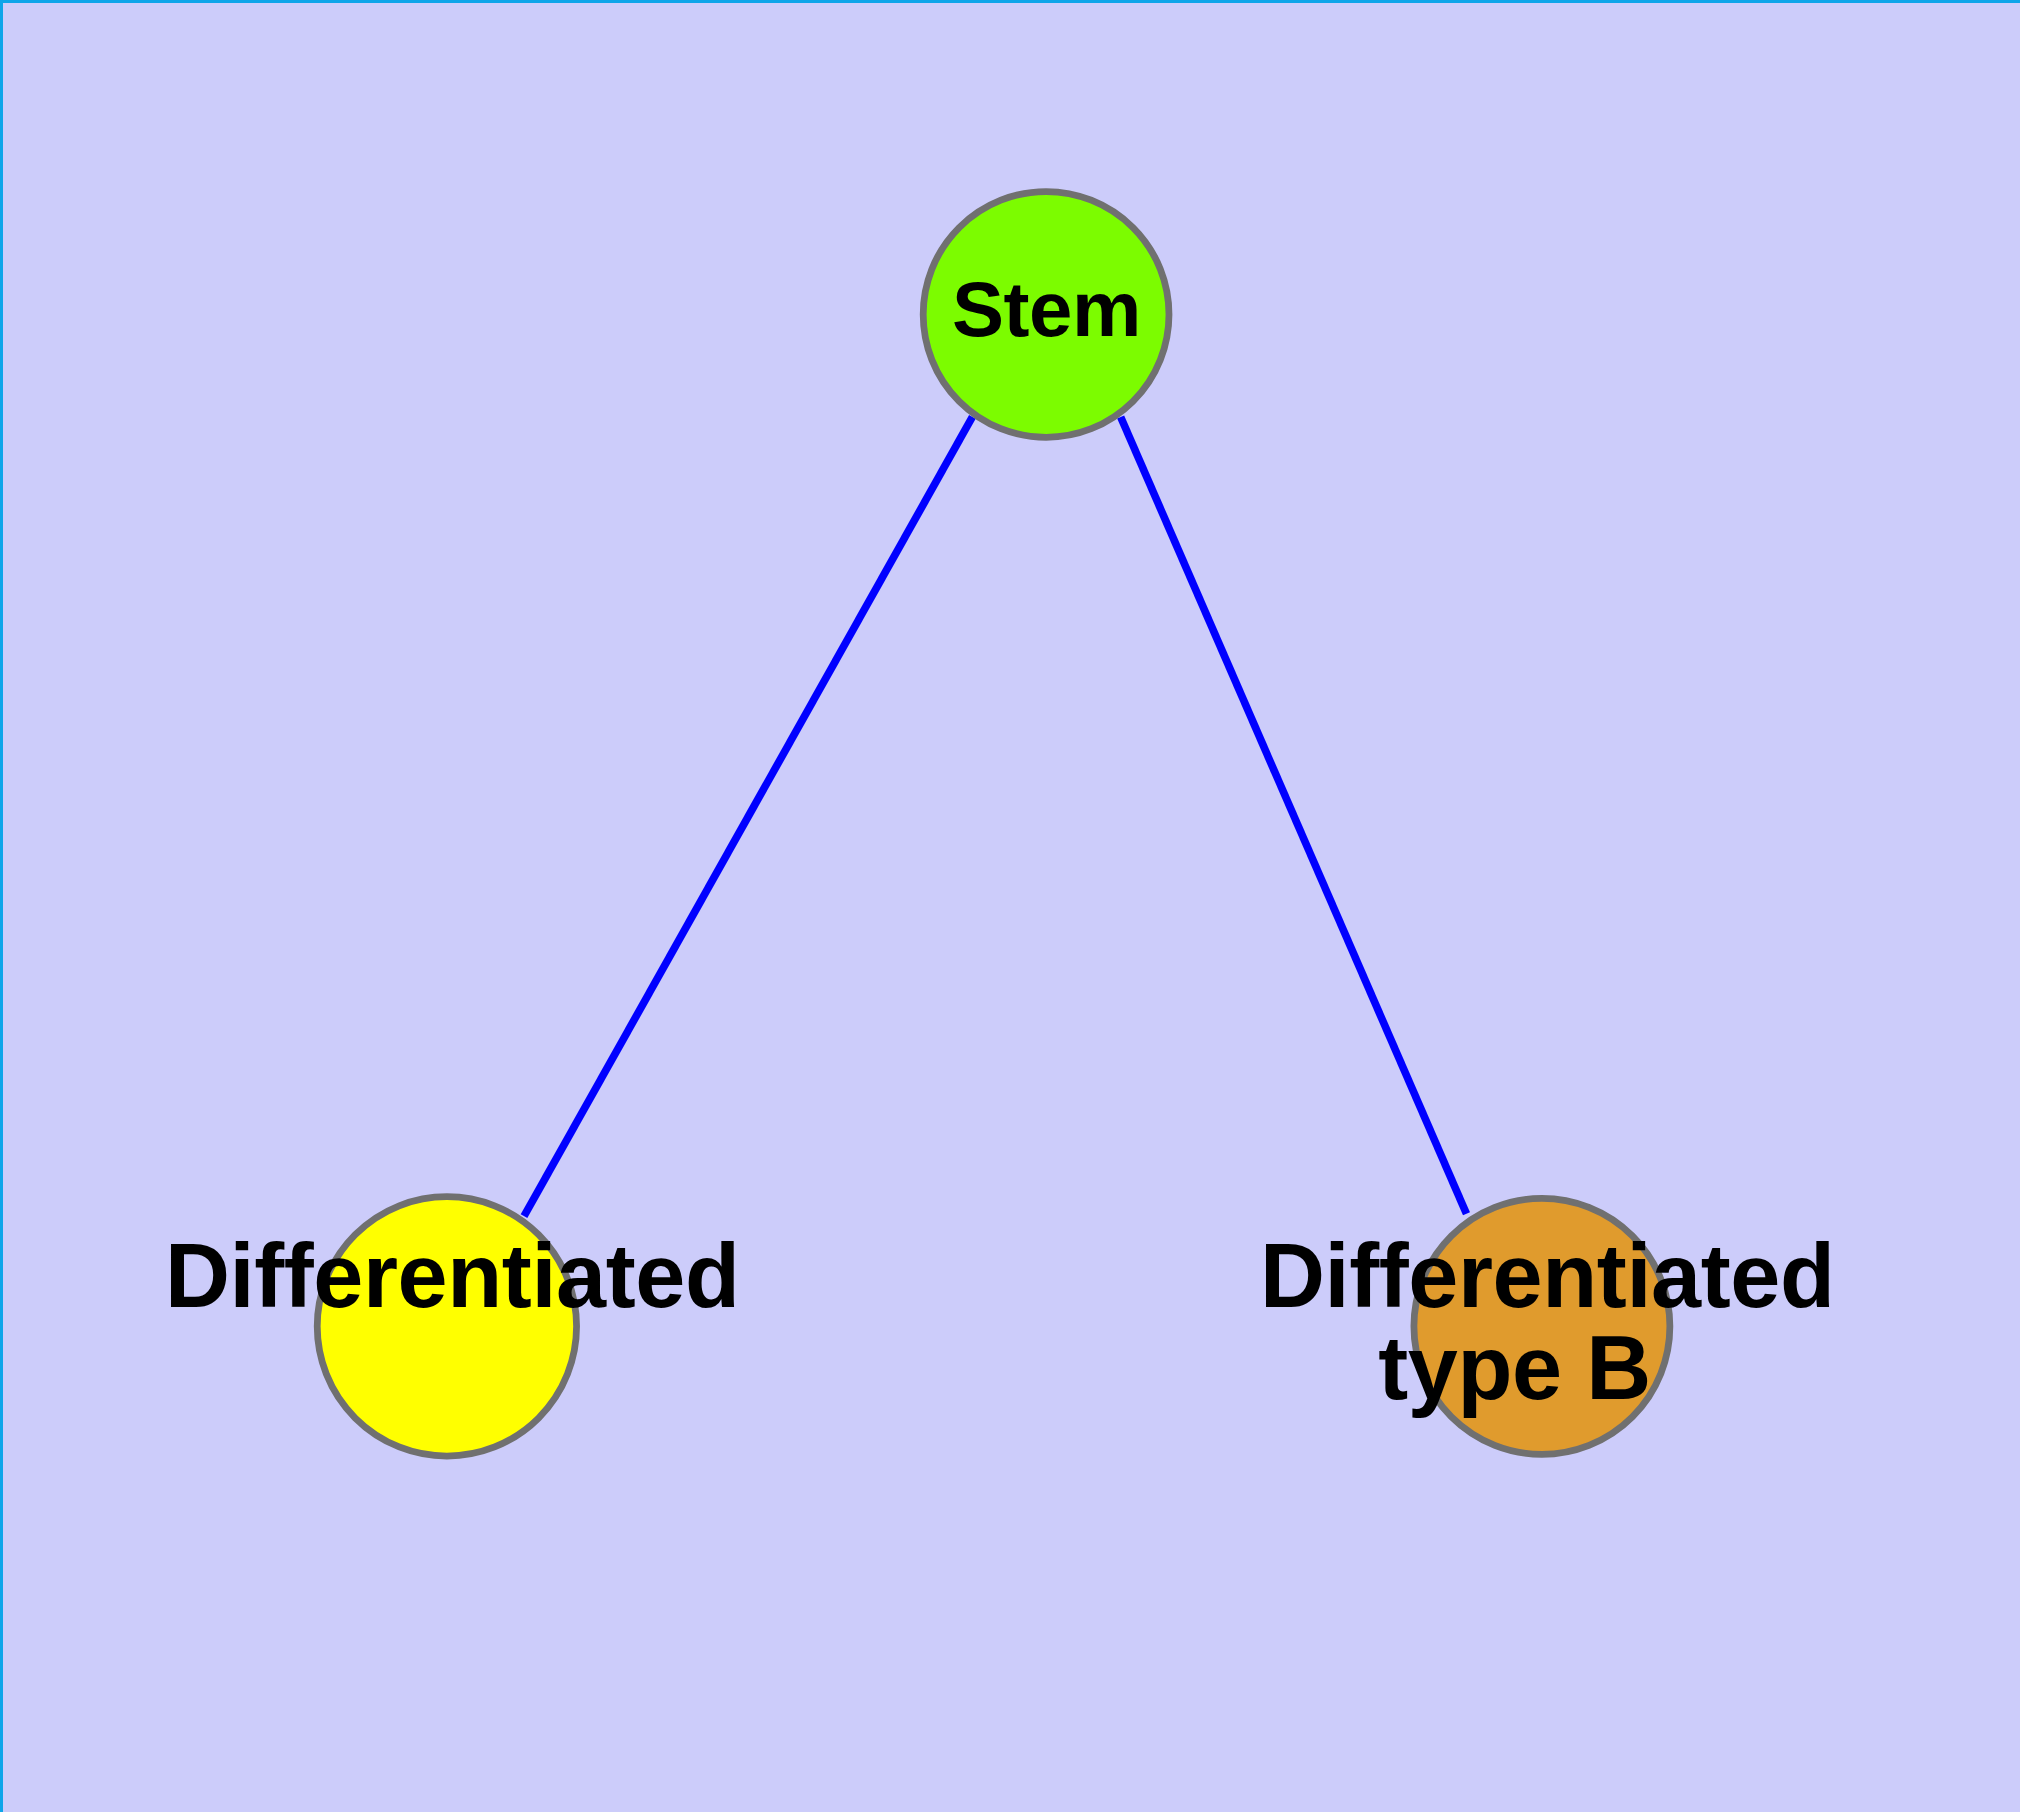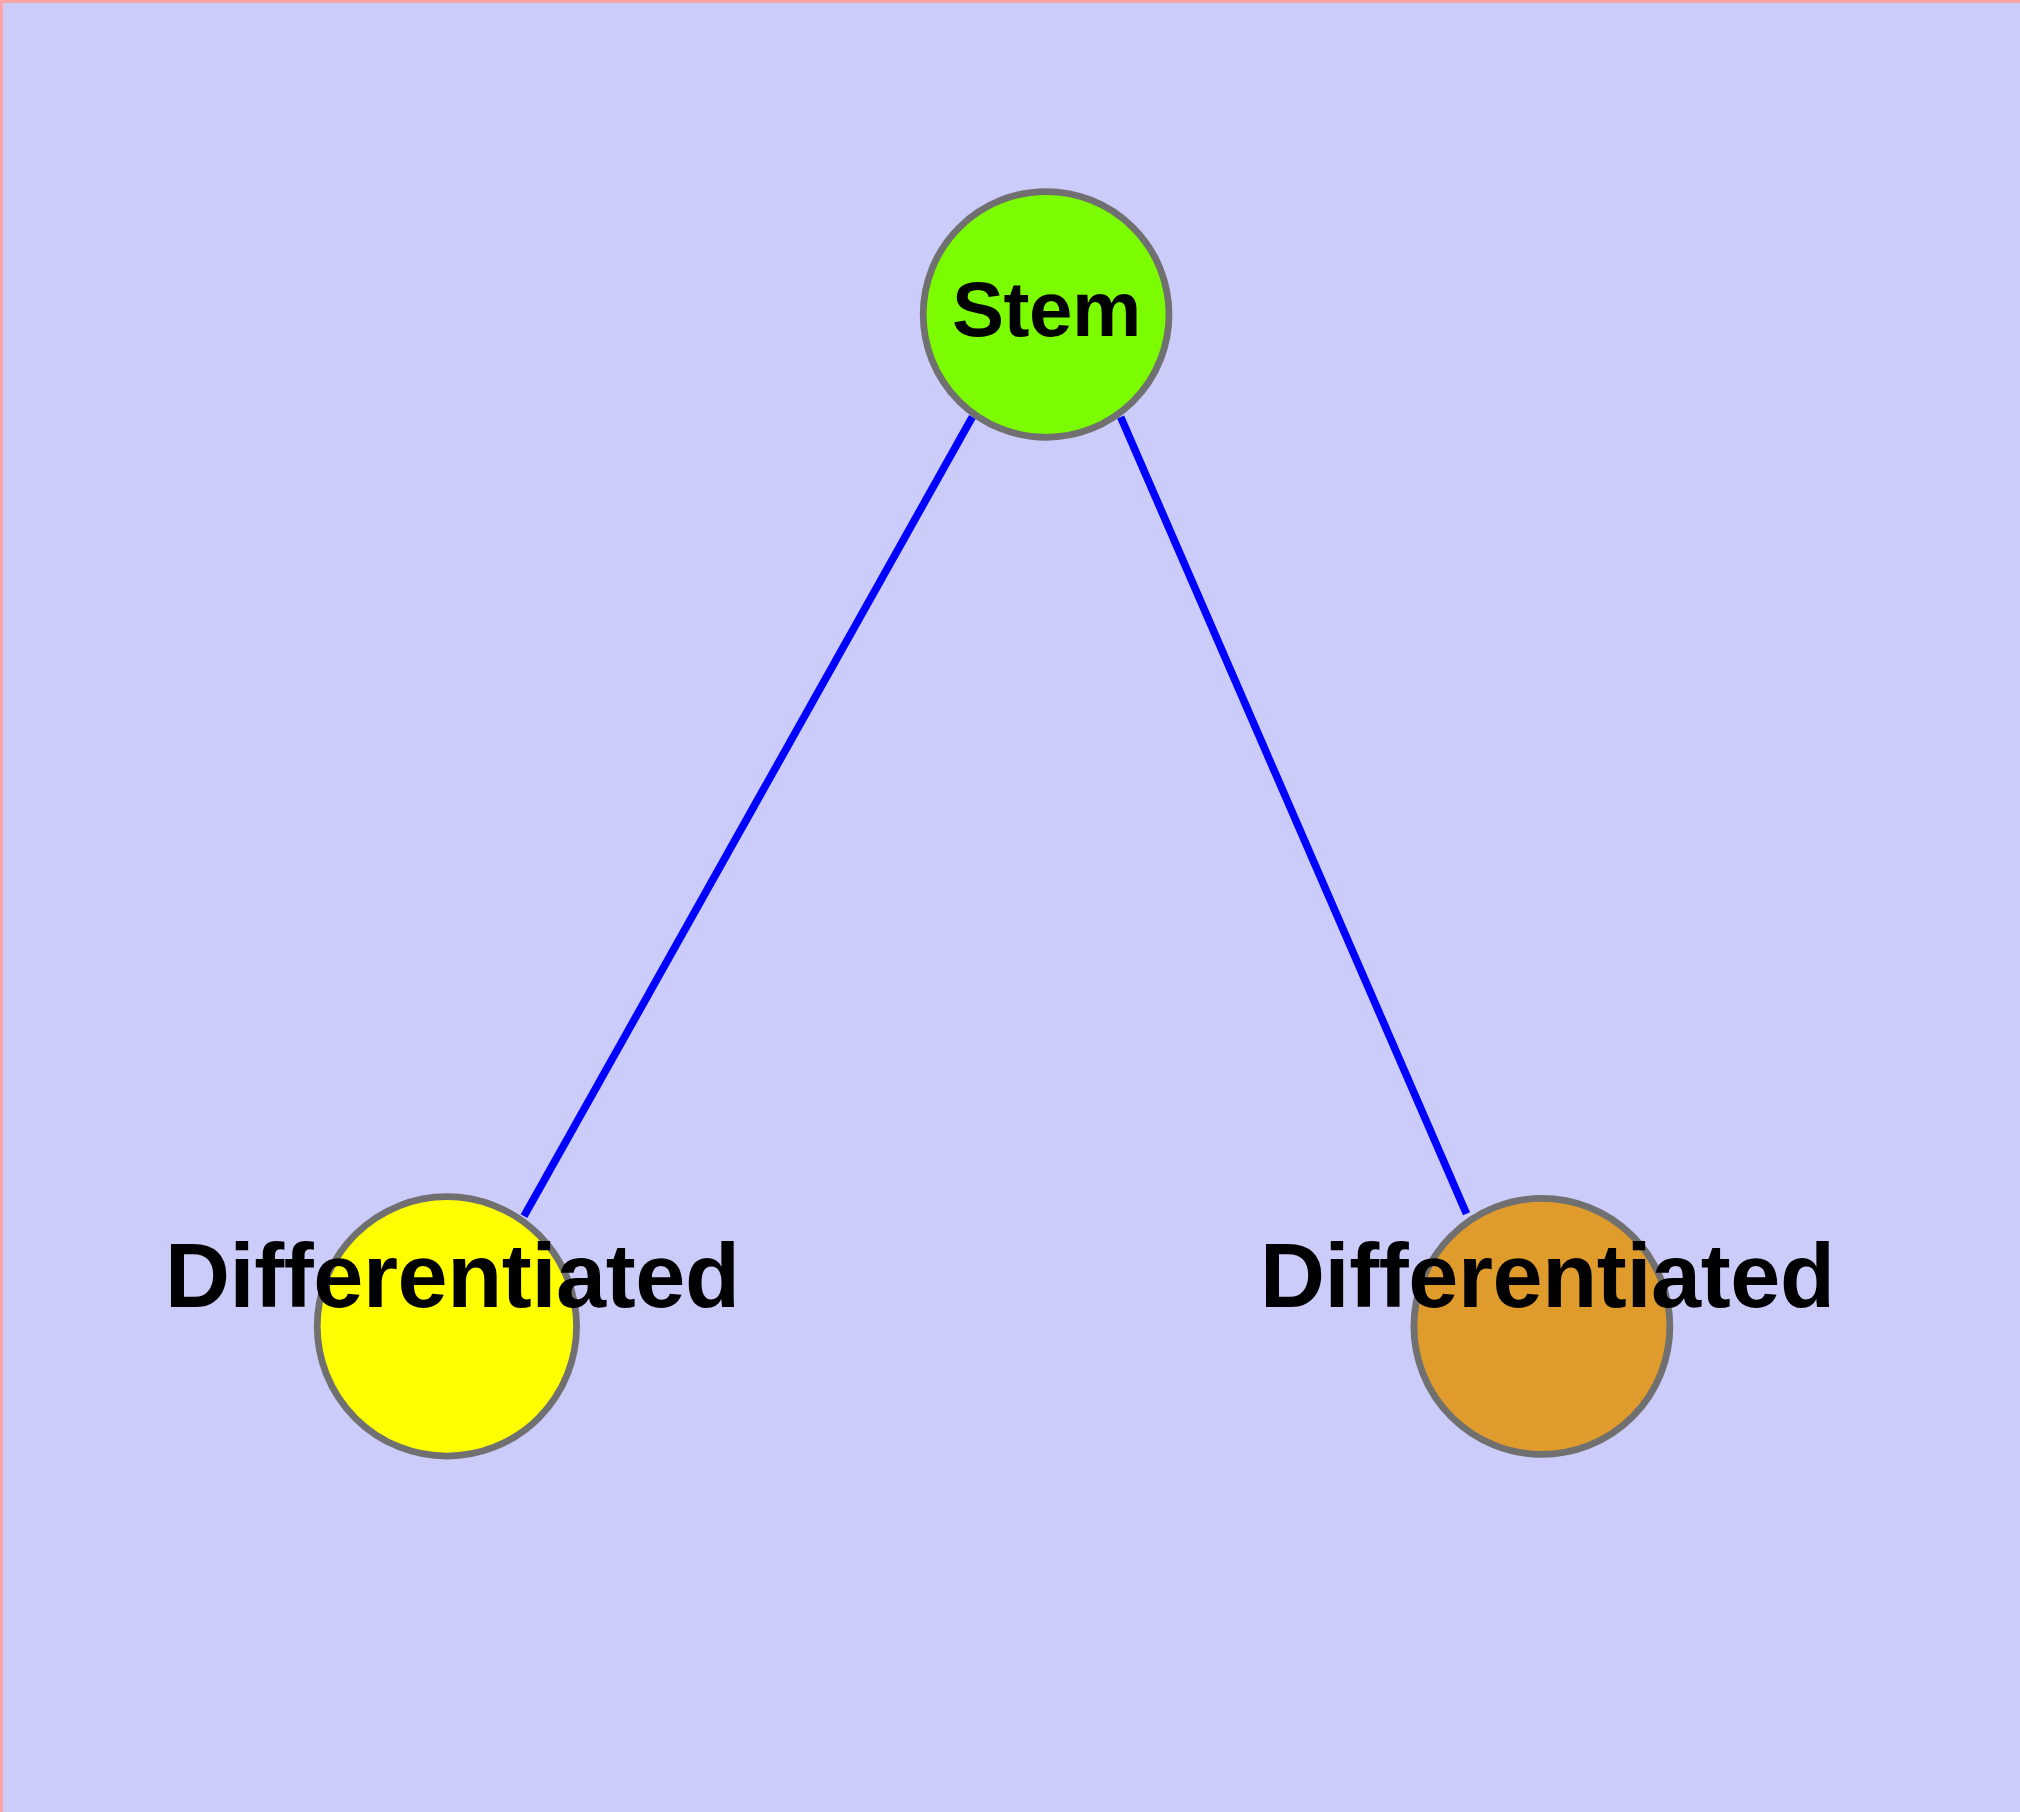--- a/index.html
+++ b/index.html
@@ -6,21 +6,21 @@
   html, body {
     margin: 0;
     padding: 0;
     background: #ffffff;
   }
   #canvas {
     position: relative;
     width: 2021px;
     height: 1812px;
     overflow: hidden;
-    background: #fca5a5;
+    background: #0ea5e9;
     font-family: "Liberation Sans", "DejaVu Sans", sans-serif;
   }
   #plot-background {
     position: absolute;
     left: 2.5px;
     top: 2.5px;
     width: 2018px;
     height: 1810px;
     background: #ccccfa;
   }
@@ -76,16 +76,16 @@
       <circle cx="1234" cy="371" r="145" fill="#7cfc00" stroke="#707070" stroke-width="8"></circle>
       <circle cx="527" cy="1565" r="153" fill="#ffff00" stroke="#707070" stroke-width="8"></circle>
       <circle cx="1819" cy="1565" r="151" fill="#e09b2d" stroke="#707070" stroke-width="8"></circle>
     </g>
   </svg>
 
   <div class="node-label" id="label-stem"><span>Stem</span></div>
 
   <div class="node-label" id="label-diffA"><span>Differentiated</span><br></div>
 
-  <div class="node-label" id="label-diffB"><span>Differentiated</span><br></div>
+  <div class="node-label" id="label-diffB"><span>Differentiated</span><br><span>type B</span></div>
 
 </div>
 
 
 </body></html>

